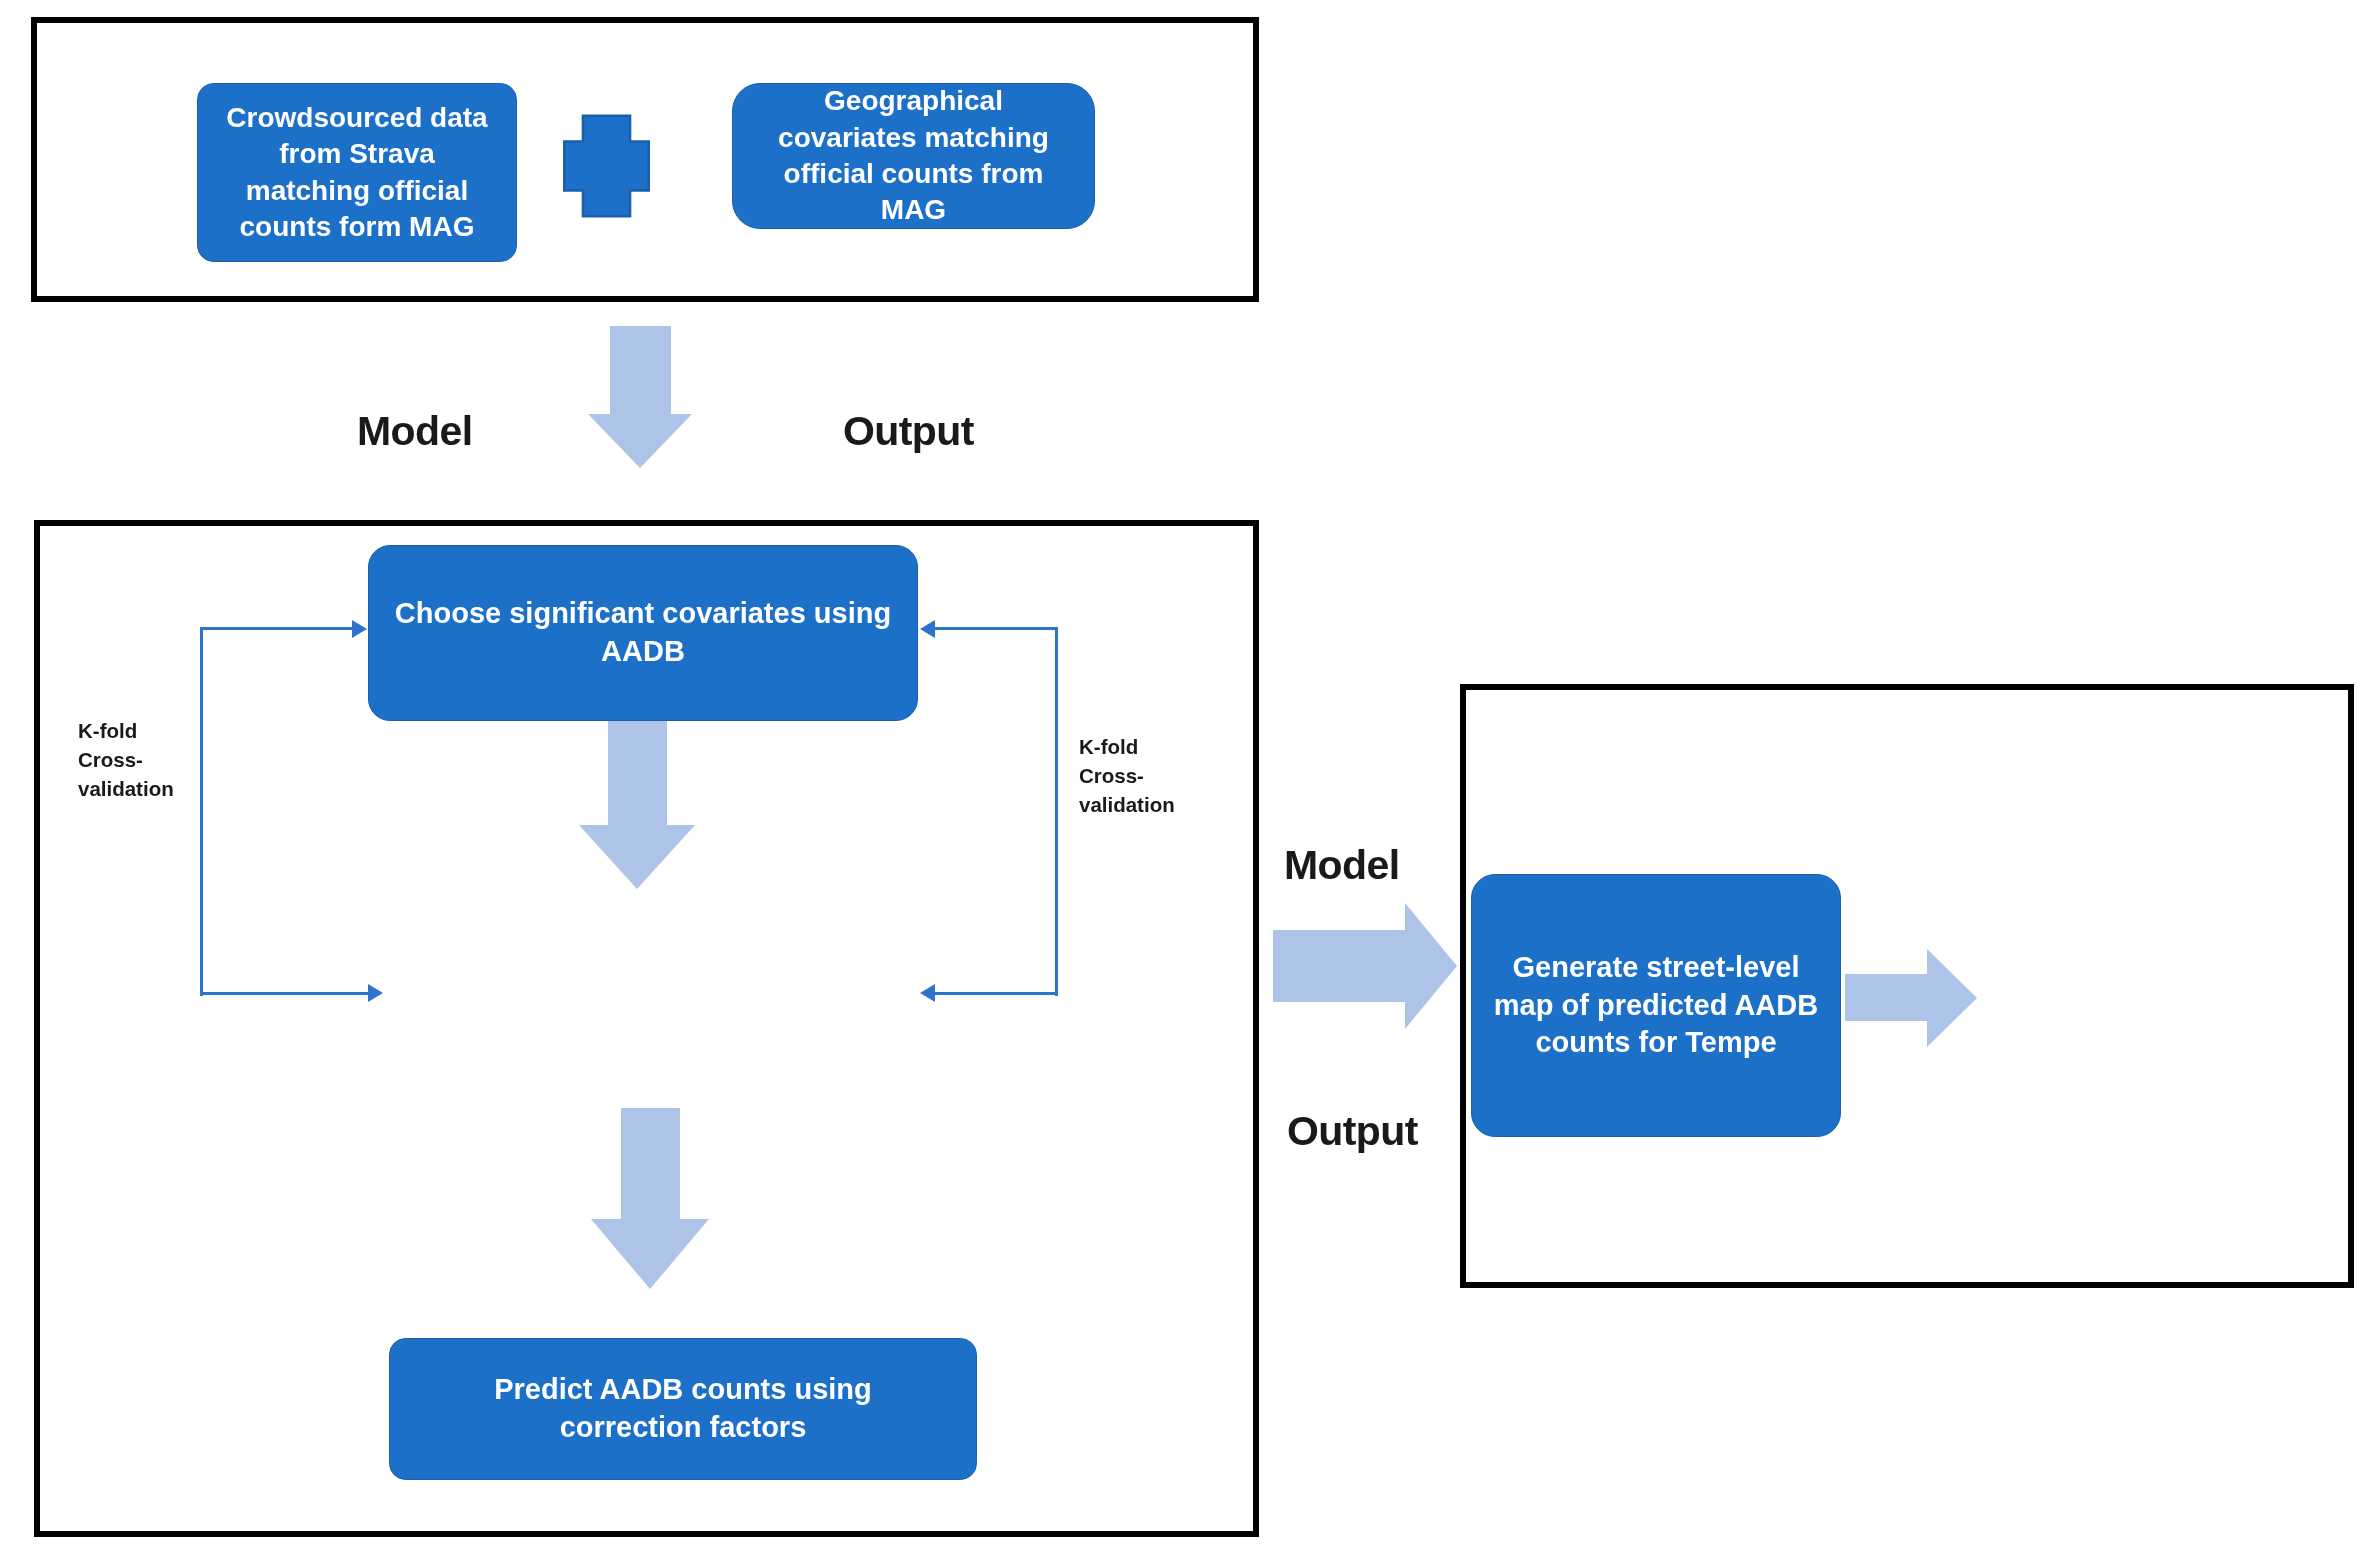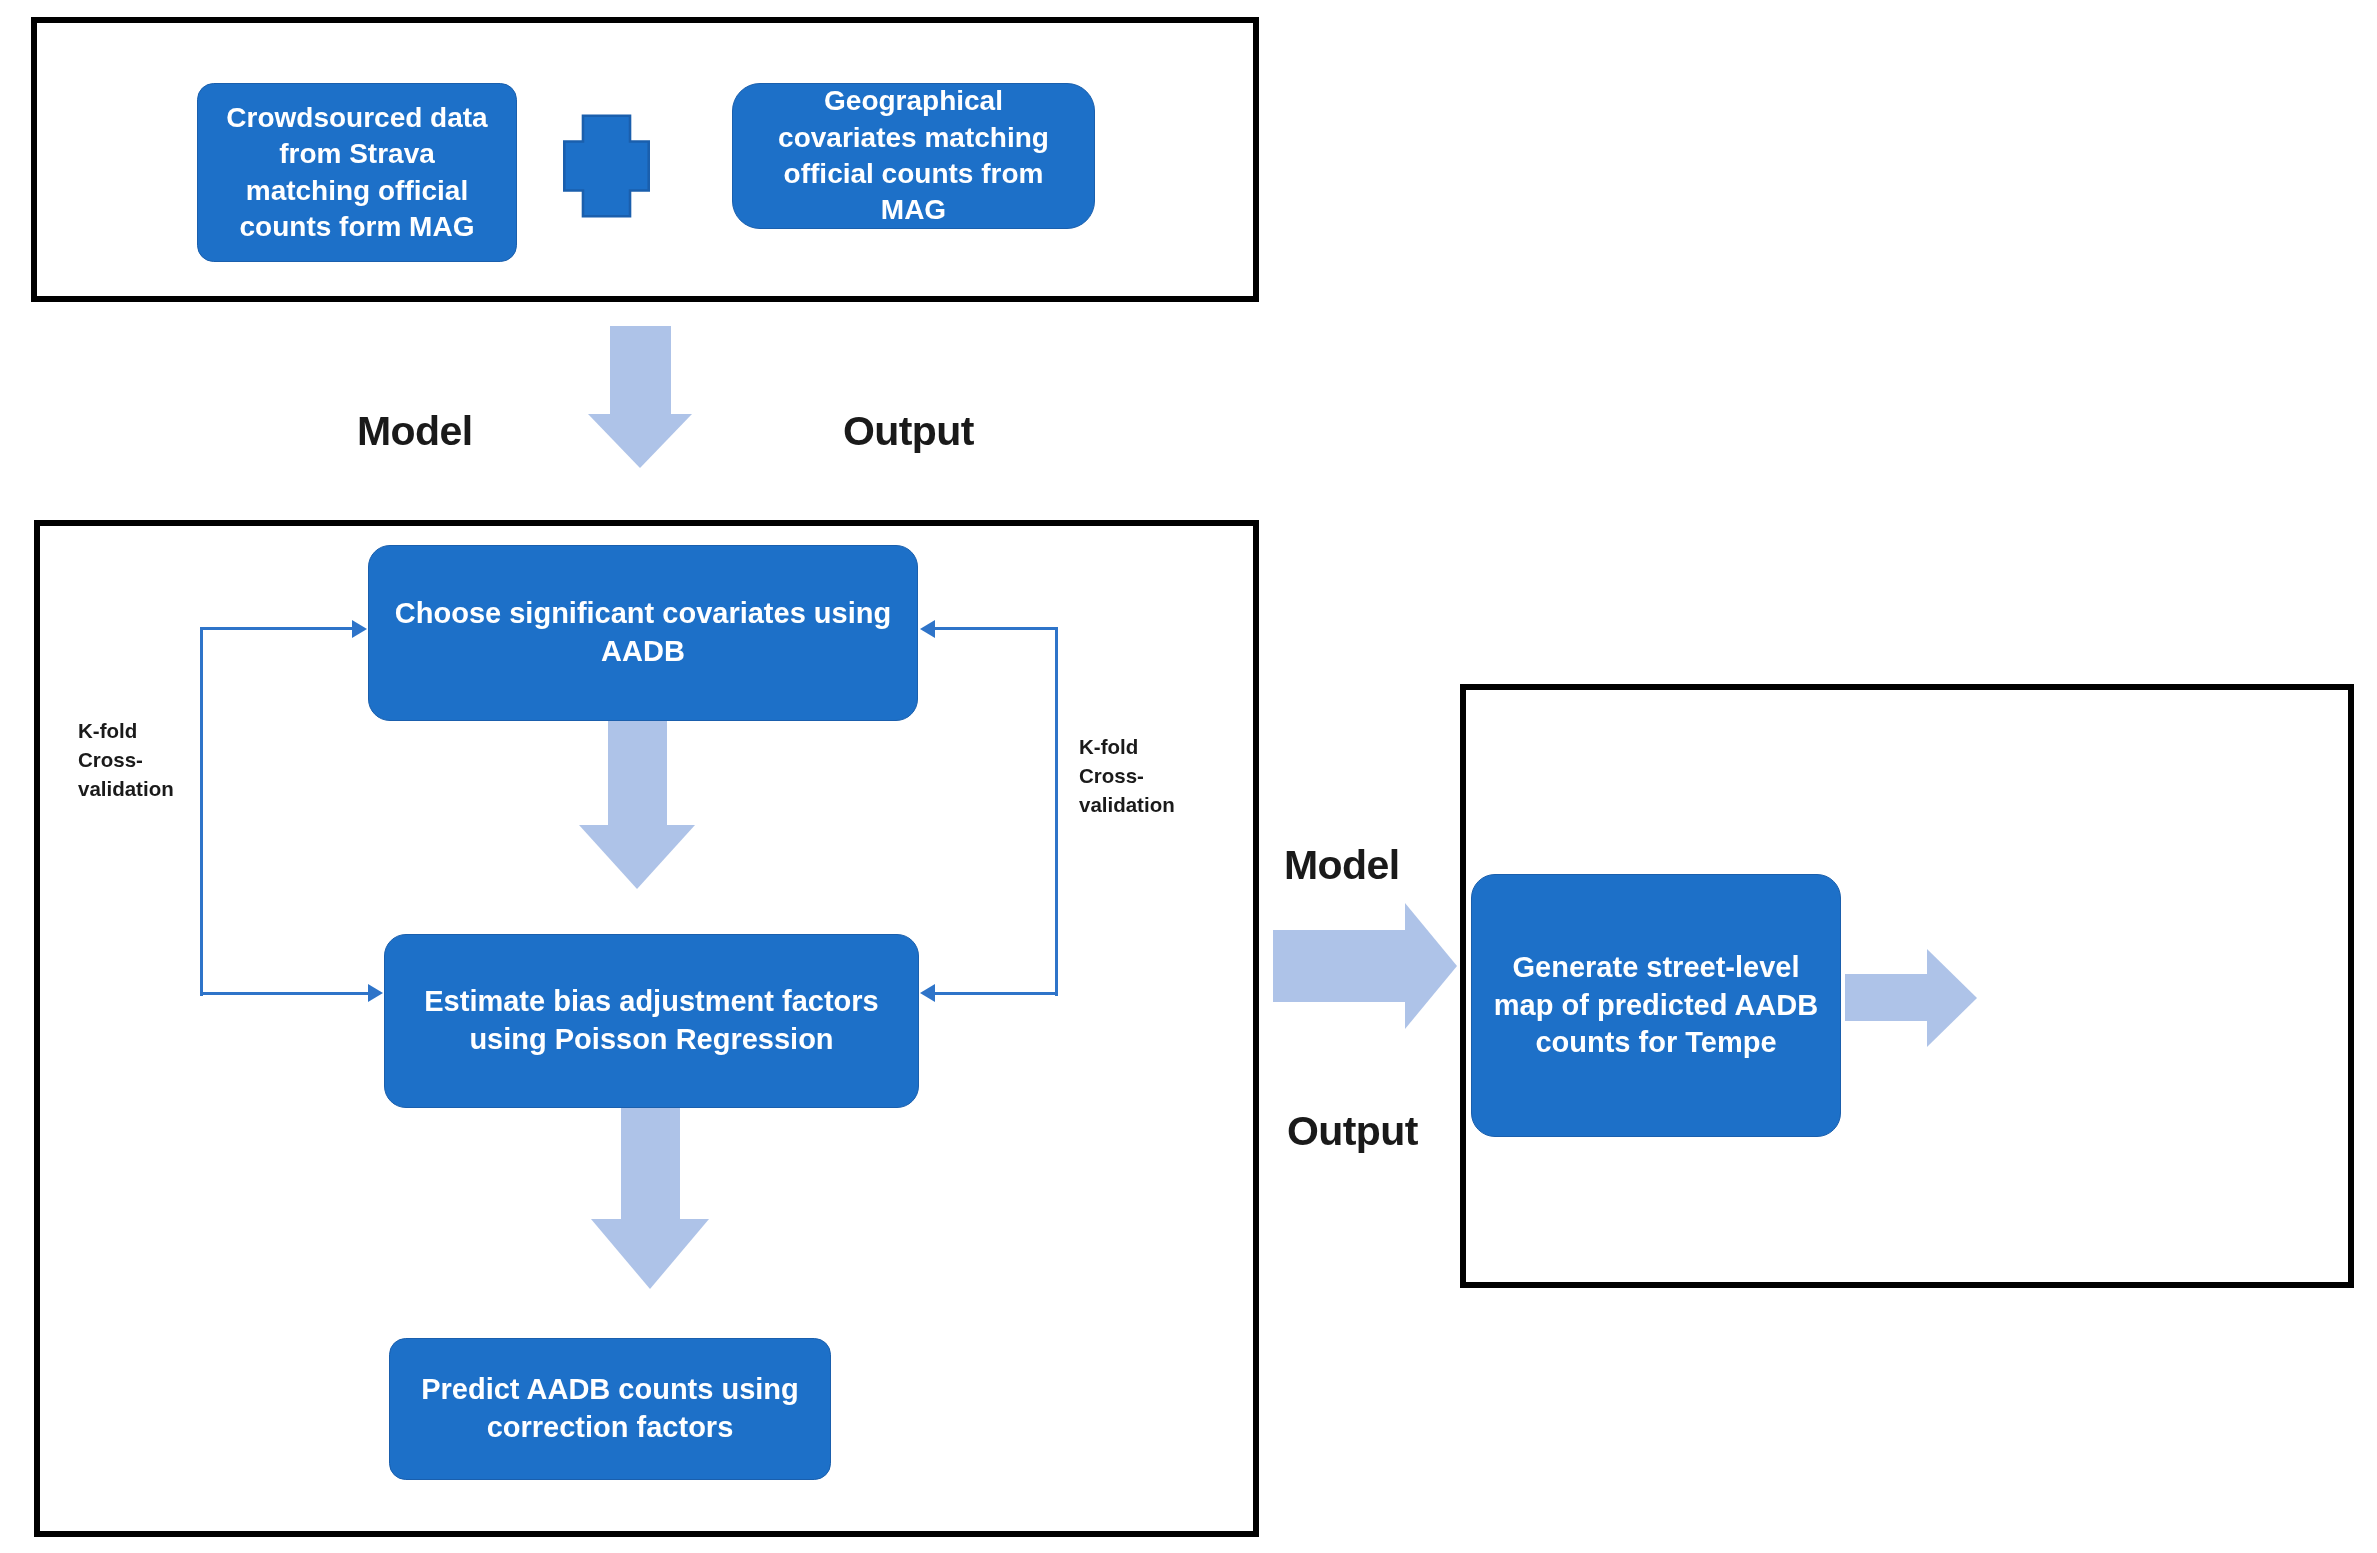--- a/index.html
+++ b/index.html
@@ -101,31 +101,27 @@
   <div class="bluebox" style="left:368px;top:545px;width:550px;height:176px;border-radius:22px;font-size:29px;">
     <span class="boxtext">Choose significant covariates using
 AADB</span>
   </div>
 
   <div class="fat-arrow down" style="left:579px;top:721px;width:116px;">
     <div class="fat-shaft" style="width:59px;height:104px;"></div>
     <div class="head-down" style="border-left-width:58px;border-right-width:58px;border-top-width:64px;"></div>
   </div>
 
-  <div class="bluebox" style="left:384px;top:934px;width:535px;height:174px;border-radius:22px;font-size:29px;">
-    <span class="boxtext">Estimate bias adjustment factors
-using Poisson Regression</span>
-  </div>
 
   <div class="fat-arrow down" style="left:591px;top:1108px;width:118px;">
     <div class="fat-shaft" style="width:59px;height:111px;"></div>
     <div class="head-down" style="border-left-width:59px;border-right-width:59px;border-top-width:70px;"></div>
   </div>
 
-  <div class="bluebox" style="left:389px;top:1338px;width:442px;height:142px;border-radius:16.6px;font-size:29px;text-align:center;">
+  <div class="bluebox" style="left:389px;top:1338px;width:588px;height:142px;border-radius:16.6px;font-size:29px;text-align:center;">
     <span class="boxtext">Predict AADB counts using
 correction factors</span>
   </div>
 
   <div class="kfold" style="left:78px;top:716px;">K-fold
 Cross-
 validation</div>
   <div class="kfold" style="left:1079px;top:732px;">K-fold
 Cross-
 validation</div>

